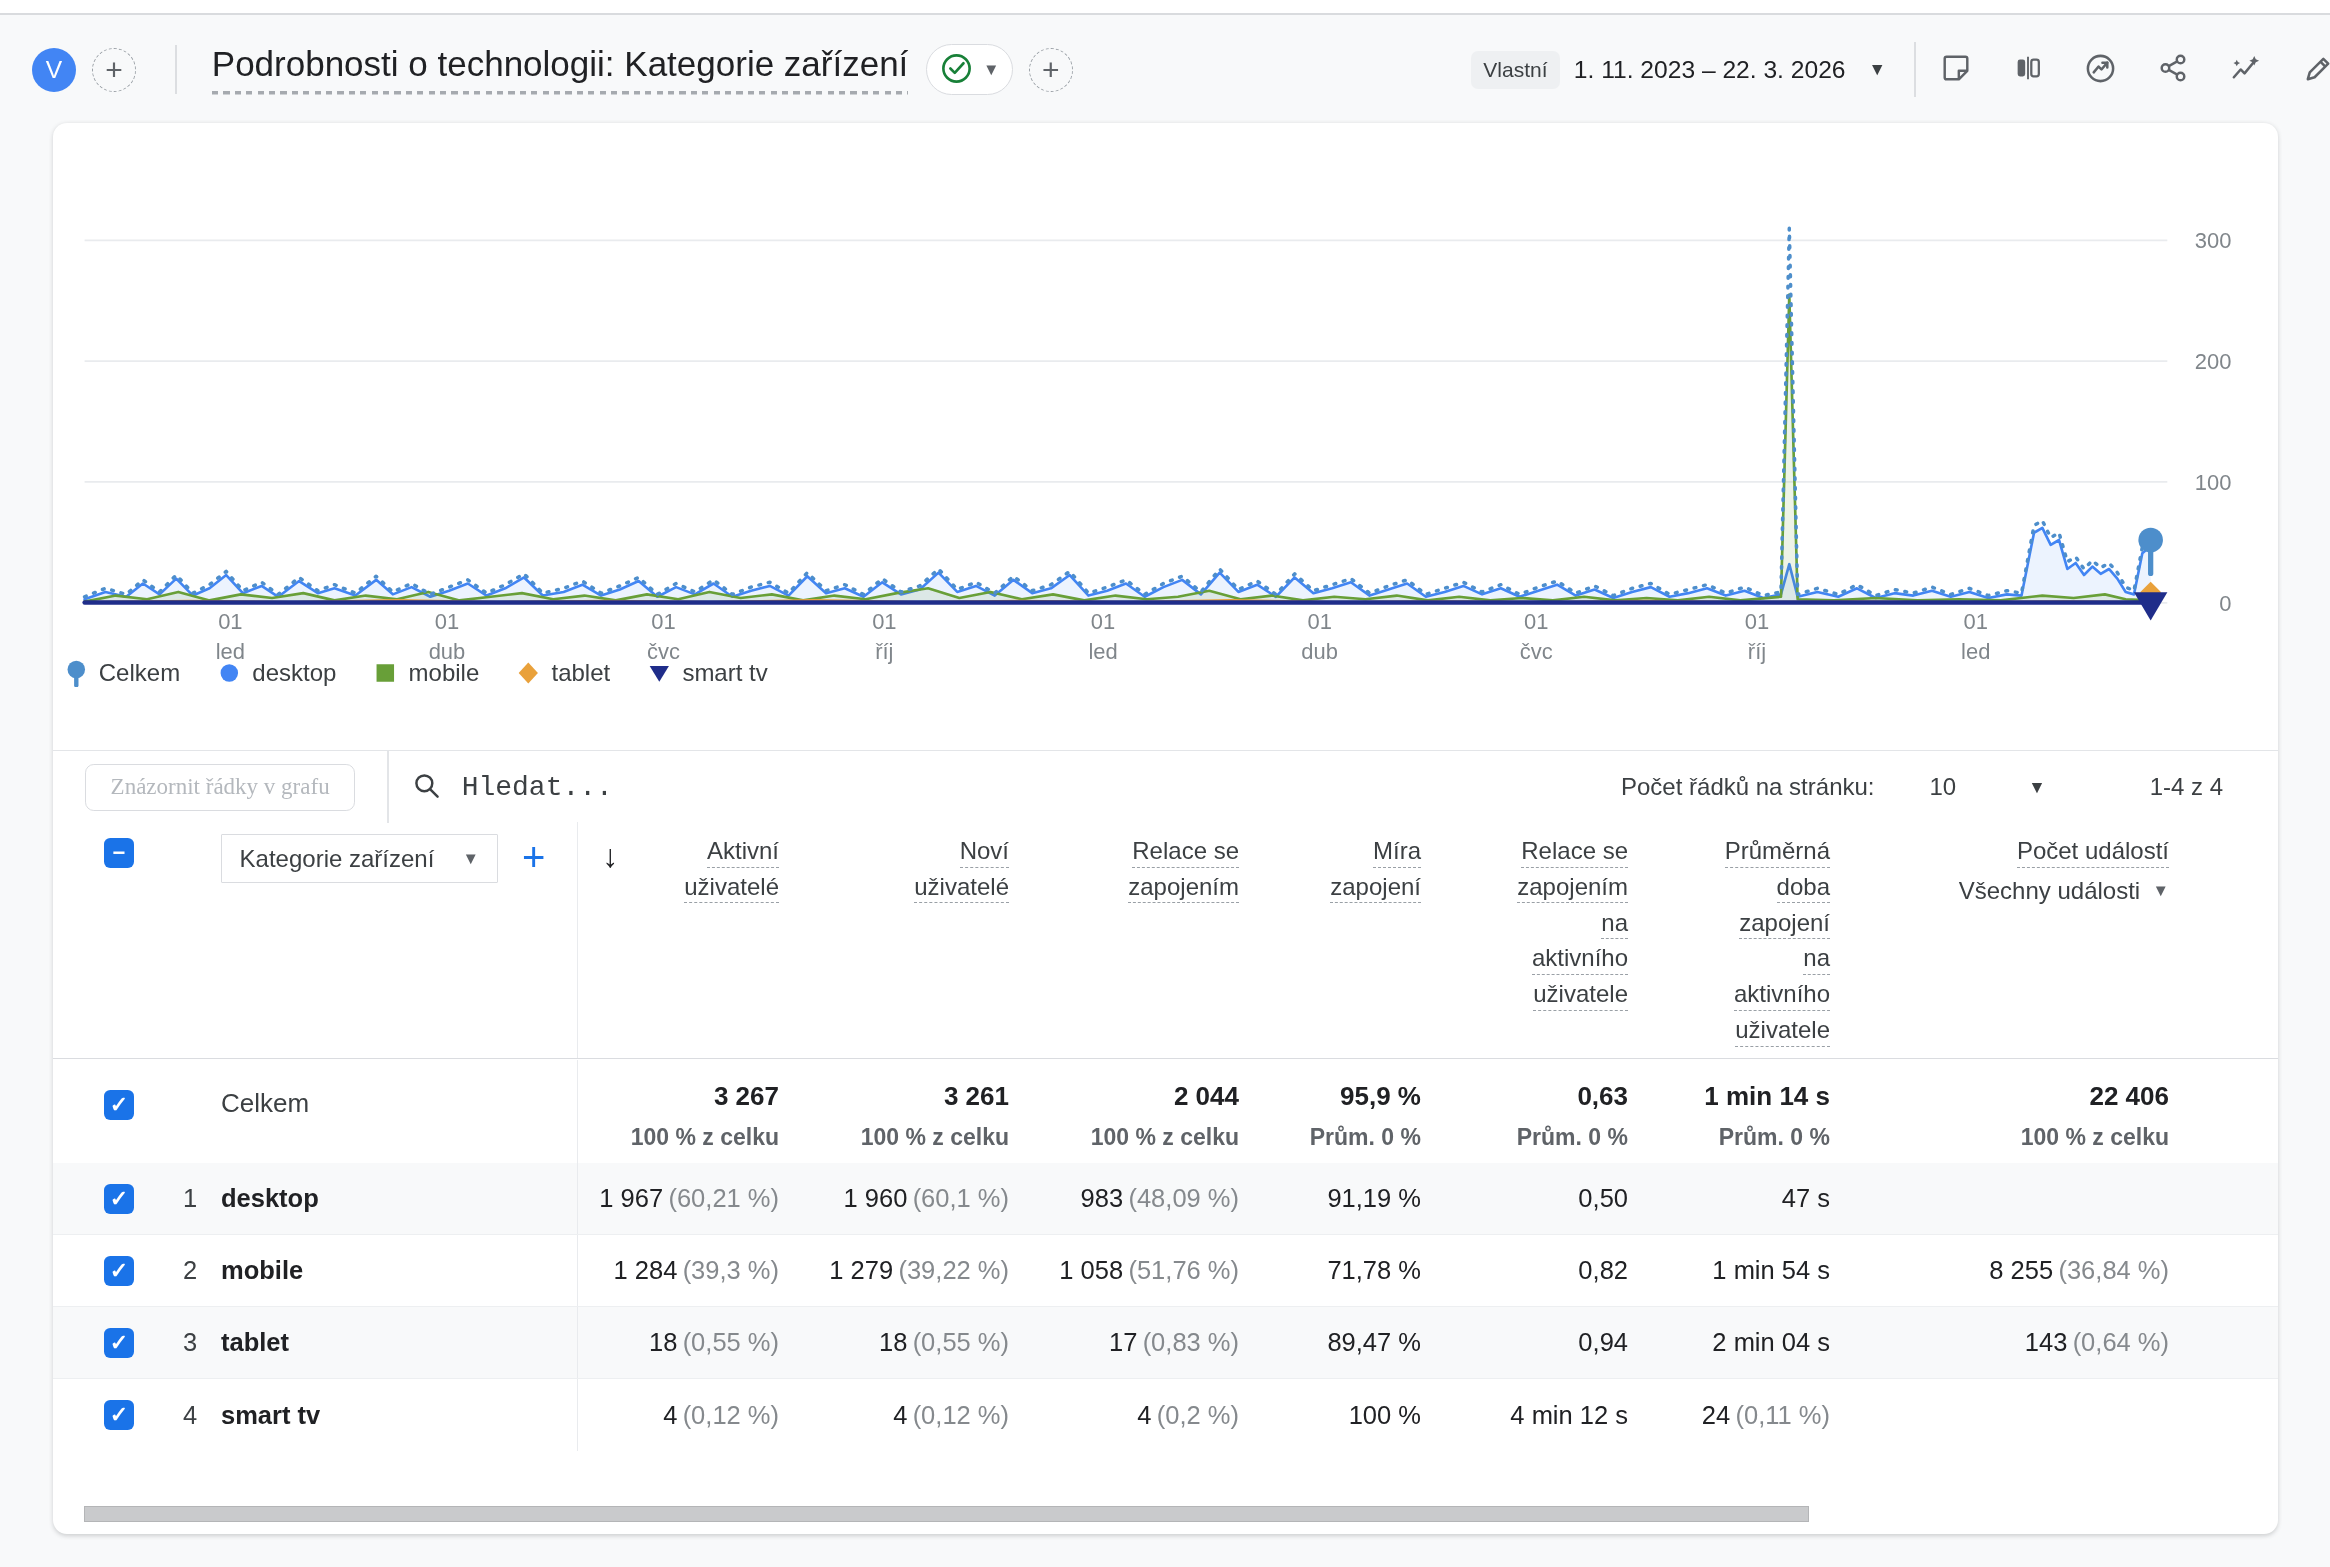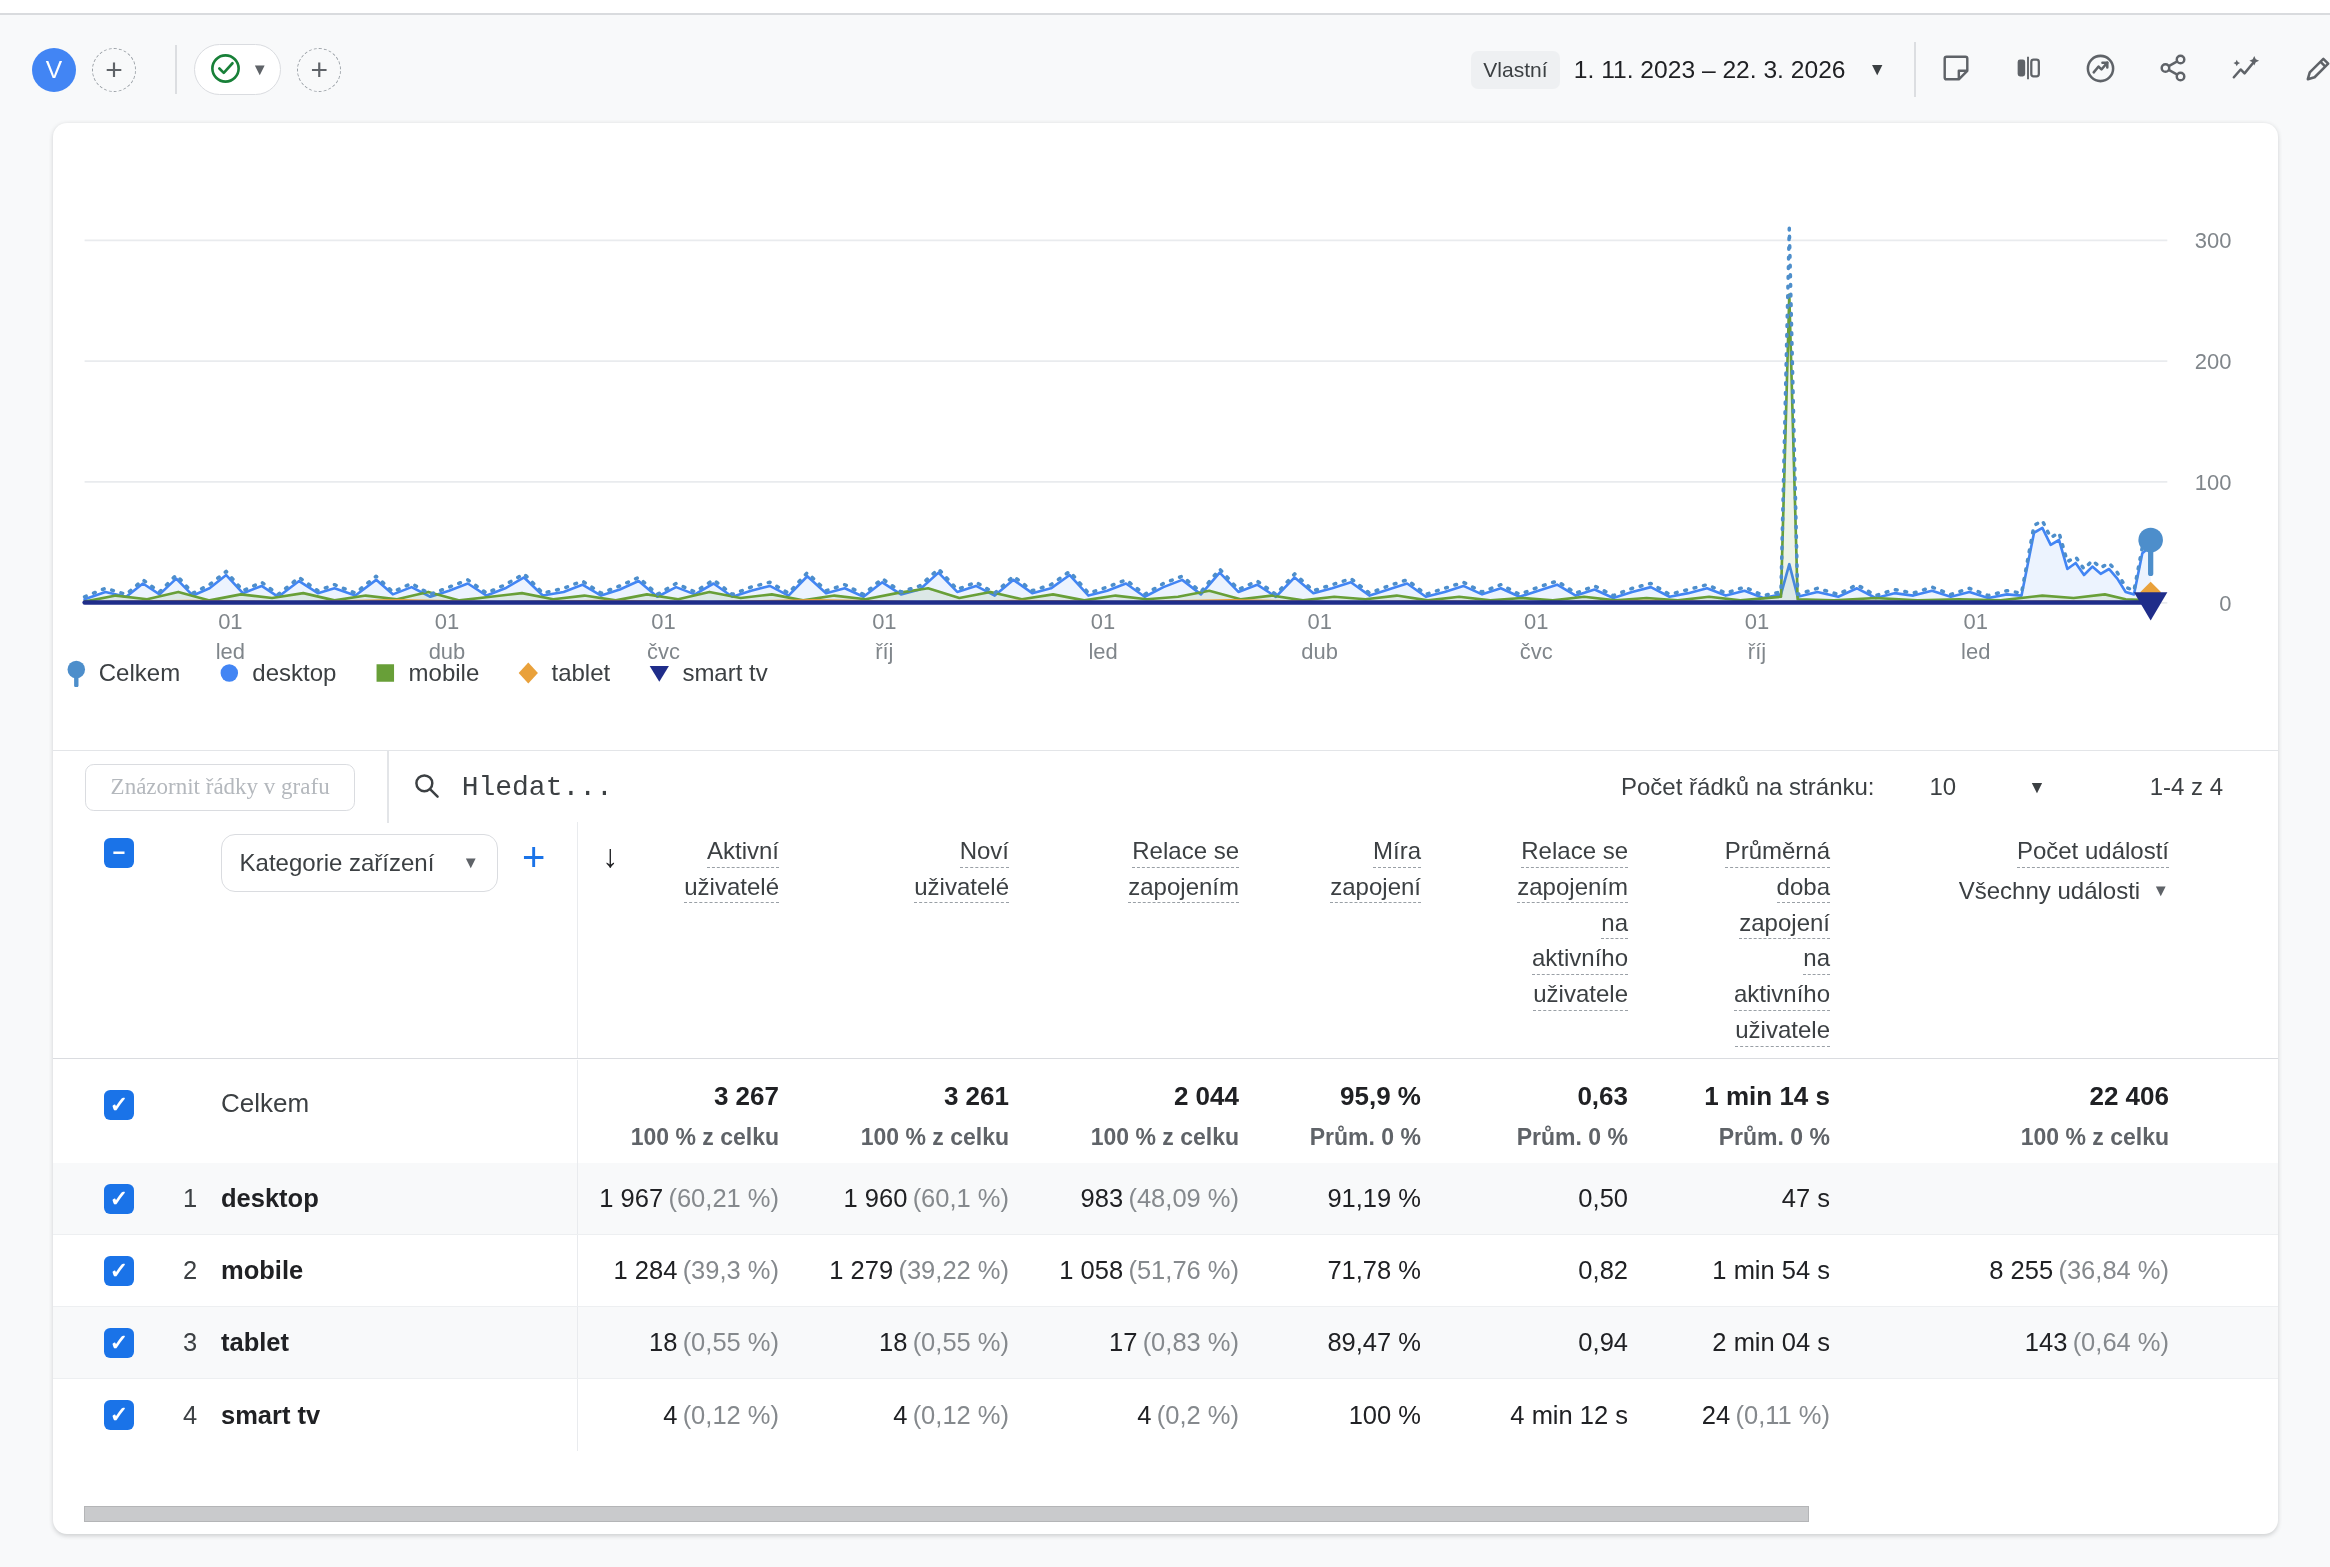--- a/index.html
+++ b/index.html
@@ -78,21 +78,21 @@
   .m-first{border-left:1.8px solid #e9ebee}
   .val{display:flex;flex-direction:column;align-items:flex-end;justify-content:center;text-align:right;
     font-size:25.5px;color:#202124}
   .t-total .val{justify-content:flex-start;padding-top:21px}
   .v-main{font-weight:bold;font-size:26px;white-space:nowrap}
   .v-sub{font-size:23px;color:#5f6368;margin-top:12.3px;font-weight:bold;white-space:nowrap}
   .rowline{white-space:nowrap}
   .pct{color:#85898d;margin-left:5.3px}
 
   .dim{display:flex;align-items:flex-start;gap:24.6px;padding-top:12.3px}
-  .dim-select{height:58px;border:1.8px solid #dadce0;border-radius:14px;background:#fff;font-size:24px;color:#3c4043;
+  .dim-select{height:49px;border:1.8px solid #dadce0;border-radius:1px;background:#fff;font-size:24px;color:#3c4043;
     display:flex;align-items:center;gap:28px;padding:0 17.6px;box-sizing:border-box;cursor:pointer;
     font-family:"Liberation Sans",sans-serif}
   .plus-blue{color:#1a73e8;font-size:40px;line-height:46px;cursor:pointer;font-weight:normal}
 
   .th{position:relative;display:flex;flex-direction:column;align-items:flex-end;padding-top:16px;
     font-size:24px;color:#3c4043;cursor:pointer}
   .th .line{border-bottom:1.8px dashed #9aa0a6;padding-bottom:2.6px;margin-bottom:6.2px;line-height:26px;white-space:nowrap}
   .sort-arrow{position:absolute;left:24.6px;top:16px;font-size:32px;color:#202124;font-weight:bold}
   .th-sub{display:flex;align-items:center;gap:12.3px;margin-top:3.5px;font-size:24px;color:#3c4043;white-space:nowrap}
 
@@ -102,20 +102,21 @@
 </head>
 <body>
 
 <div class="stage">
   <div class="top-strip"></div>
 
   <div class="app-header">
     <div class="avatar">V</div>
     <div class="dash-circle">+</div>
     <div class="vdiv"></div>
+    <div class="report-title">Podrobnosti o technologii: Kategorie zařízení</div>
     <div class="badge-pill">
       <span>
         <svg width="35" height="35" viewBox="0 0 40 40">
             <circle cx="20" cy="20" r="15" fill="none" stroke="#188038" stroke-width="3"></circle>
             <path d="M13 20 l5 5 l10 -11" fill="none" stroke="#188038" stroke-width="3" stroke-linecap="round" stroke-linejoin="round"></path>
           </svg>
       </span>
       <span class="dd-small">▼</span>
     </div>
     <div class="dash-circle">+</div>

